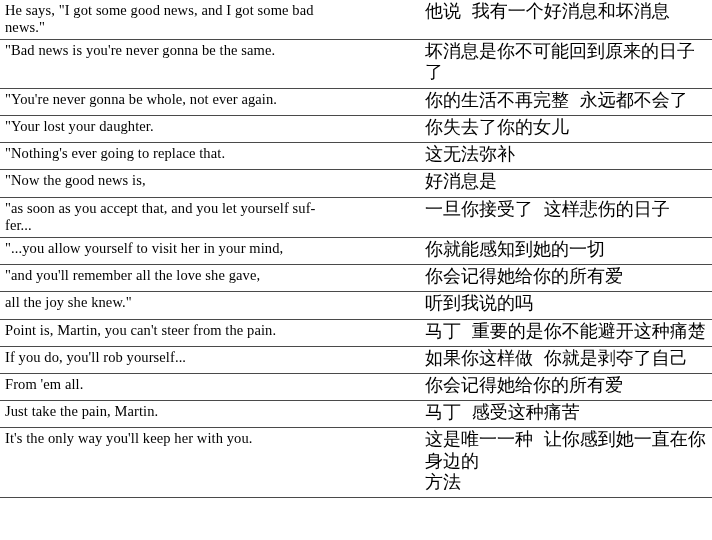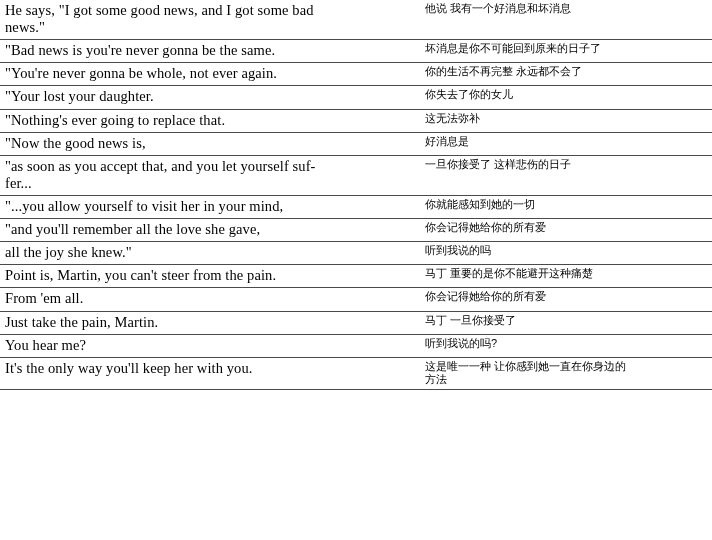--- a/index.html
+++ b/index.html
@@ -29,22 +29,22 @@
     vertical-align: top;
     padding: 2px 4px 3px 5px;
     line-height: 1.18;
   }
   td.source {
     font-family: "Liberation Serif", serif;
     font-size: 14.5px;
     letter-spacing: 0.1px;
   }
   td.target {
-    font-family: Liberation Sans, sans-serif;
-    font-size: 11px;
+    font-family: Liberation Mono, monospace;
+    font-size: 18px;
     line-height: 1.25;
   }
   .row-tall td { padding-bottom: 3px; }
 </style>
 </head>
 <body>
 
 <table id="subtitle-table">
   <colgroup>
     <col class="col-source">
@@ -89,29 +89,29 @@
       </tr>
       <tr>
         <td class="source">all the joy she knew."</td>
         <td class="target">听到我说的吗</td>
       </tr>
       <tr>
         <td class="source">Point is, Martin, you can't steer from the pain.</td>
         <td class="target">马丁 重要的是你不能避开这种痛楚</td>
       </tr>
       <tr>
+        <td class="source">If you do, you'll rob yourself...</td>
+        <td class="target">如果你这样做 你就是剥夺了自己</td>
+      </tr>
+      <tr>
         <td class="source">From 'em all.</td>
         <td class="target">你会记得她给你的所有爱</td>
       </tr>
       <tr>
         <td class="source">Just take the pain, Martin.</td>
-        <td class="target">马丁 一旦你接受了</td>
-      </tr>
-      <tr>
-        <td class="source">You hear me?</td>
-        <td class="target">听到我说的吗?</td>
+        <td class="target">马丁 感受这种痛苦</td>
       </tr>
       <tr class="row-tall">
         <td class="source">It's the only way you'll keep her with you.</td>
         <td class="target">这是唯一一种 让你感到她一直在你身边的<br>方法</td>
       </tr>
     </tbody>
 </table>
 
 </body></html>

